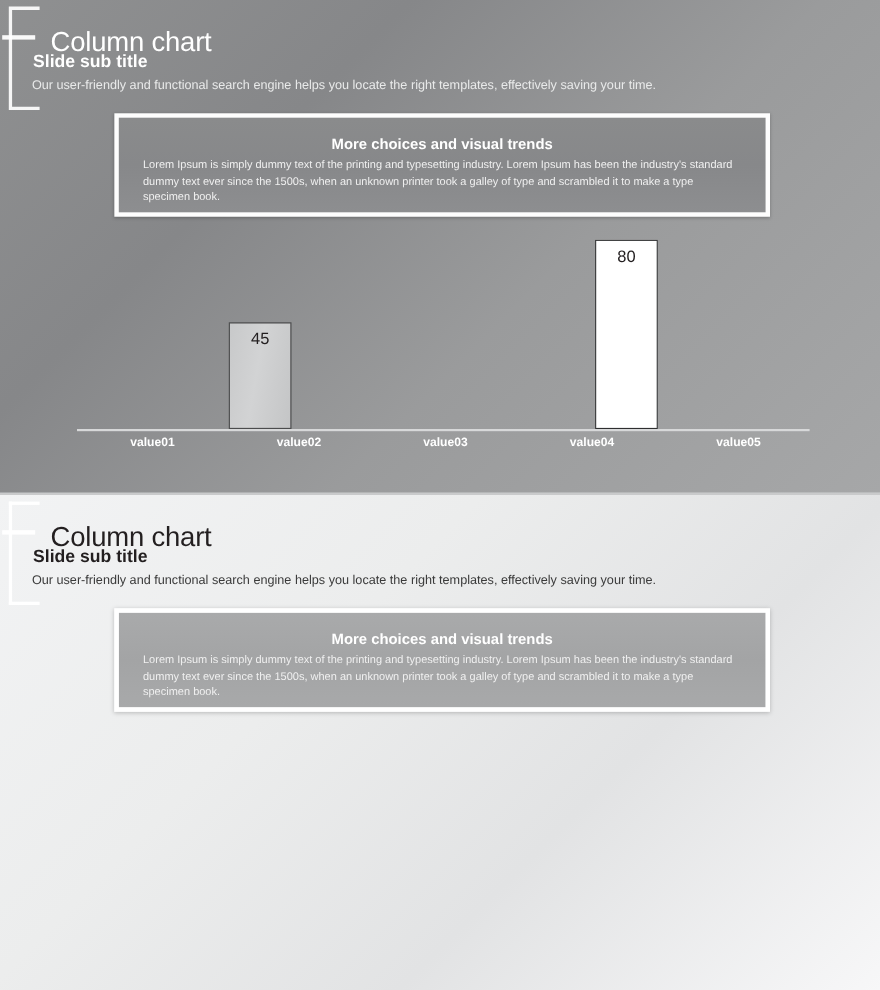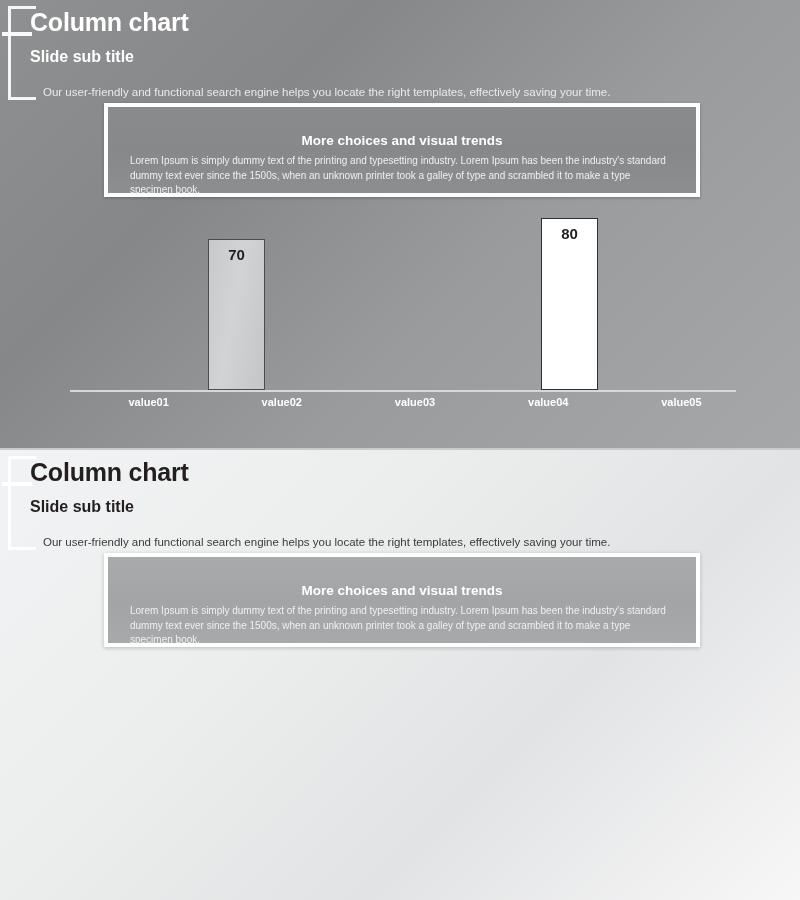--- a/index.html
+++ b/index.html
@@ -67,38 +67,38 @@
   }
   .slide--light .bracket .frame { border-color: #ffffff; }
   .slide--light .bracket .tick { background: #ffffff; }
 
   
   .slide-title {
     position: absolute;
     left: 30px;
     top: 8px;
     font-size: 25px;
-    font-weight: bold;
+    font-weight: normal;
     letter-spacing: -0.2px;
-    margin: 0;
+    margin: 16px;
   }
   .slide-subtitle {
     position: absolute;
     left: 30px;
     top: 48px;
     font-size: 16px;
     font-weight: bold;
     margin: 0;
   }
   .slide-desc {
     position: absolute;
     left: 27px;
     top: 70px;
     font-size: 11.5px;
-    margin: 16px;
+    margin: 2px;
     white-space: nowrap;
     text-align: center;
   }
 
   
   .callout {
     position: absolute;
     left: 104px;
     top: 103px;
     width: 596px;
@@ -112,21 +112,21 @@
   .slide--light .callout {
     border-color: #ffffff;
     background: linear-gradient(180deg, #a9aaab 0%, #a3a4a5 50%, #a8a9aa 100%);
     box-shadow: 0 1px 4px rgba(0,0,0,0.22);
   }
   .callout-title {
     text-align: center;
     font-size: 13.5px;
     font-weight: bold;
     color: #ffffff;
-    margin: 18px 0 6px 0;
+    margin: 8px 0 6px 0;
   }
   .callout-body {
     font-size: 10px;
     line-height: 1.45;
     color: #f0f0f0;
     margin: 0;
     padding: 0 6px;
   }
 
   
@@ -183,27 +183,27 @@
     border: 1px solid #2e2f30;
   }
 
   .bar-value {
     position: absolute;
     top: 6px;
     left: 0;
     width: 100%;
     text-align: center;
     font-size: 15px;
-    font-weight: bold;
+    font-weight: normal;
     color: #231f20;
   }
 
   .labels {
     position: absolute;
-    left: 12px;
+    left: 2px;
     top: 200px;
     width: 100%;
     display: flex;
   }
   .label-slot {
     flex: 1 1 0;
     text-align: center;
     font-size: 11px;
     font-weight: bold;
   }
@@ -225,22 +225,22 @@
 
   <div class="callout">
     <div class="callout-title">More choices and visual trends</div>
     <div class="callout-body">Lorem Ipsum is simply dummy text of the printing and typesetting industry. Lorem Ipsum has been the industry's standard dummy text ever since the 1500s, when an unknown printer took a galley of type and scrambled it to make a type specimen book.</div>
   </div>
 
   <div class="chart chart--dark">
     <div class="plot">
       <div class="bars">
         <div class="bar-slot">
-          <div class="bar" style="height:77.8%">
-            <span class="bar-value">70</span>
+          <div class="bar" style="height:50%">
+            <span class="bar-value">45</span>
           </div>
         </div>
         <div class="bar-slot">
           <div class="bar is-highlight" style="height:88.9%">
             <span class="bar-value">80</span>
           </div>
         </div>
       </div>
       <div class="axis-line"></div>
     </div>

